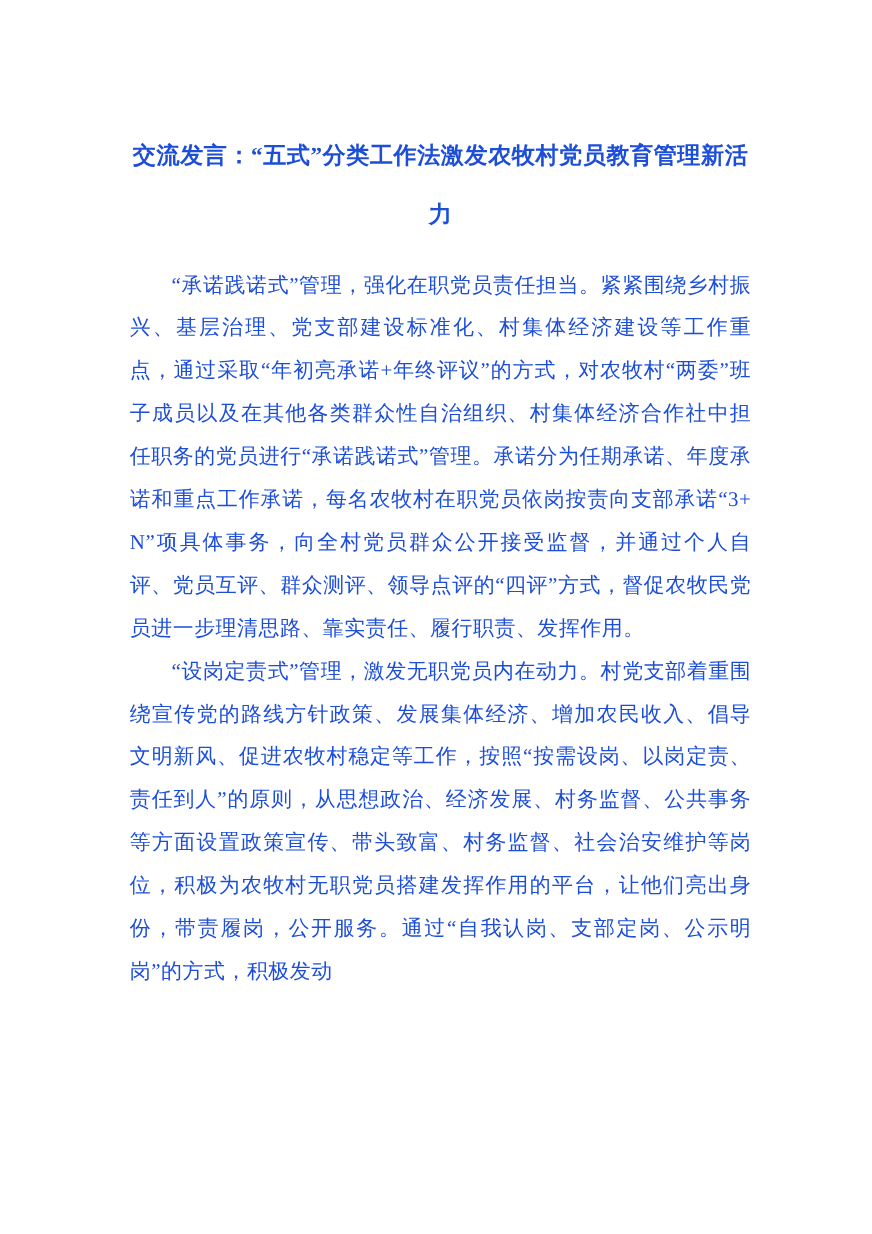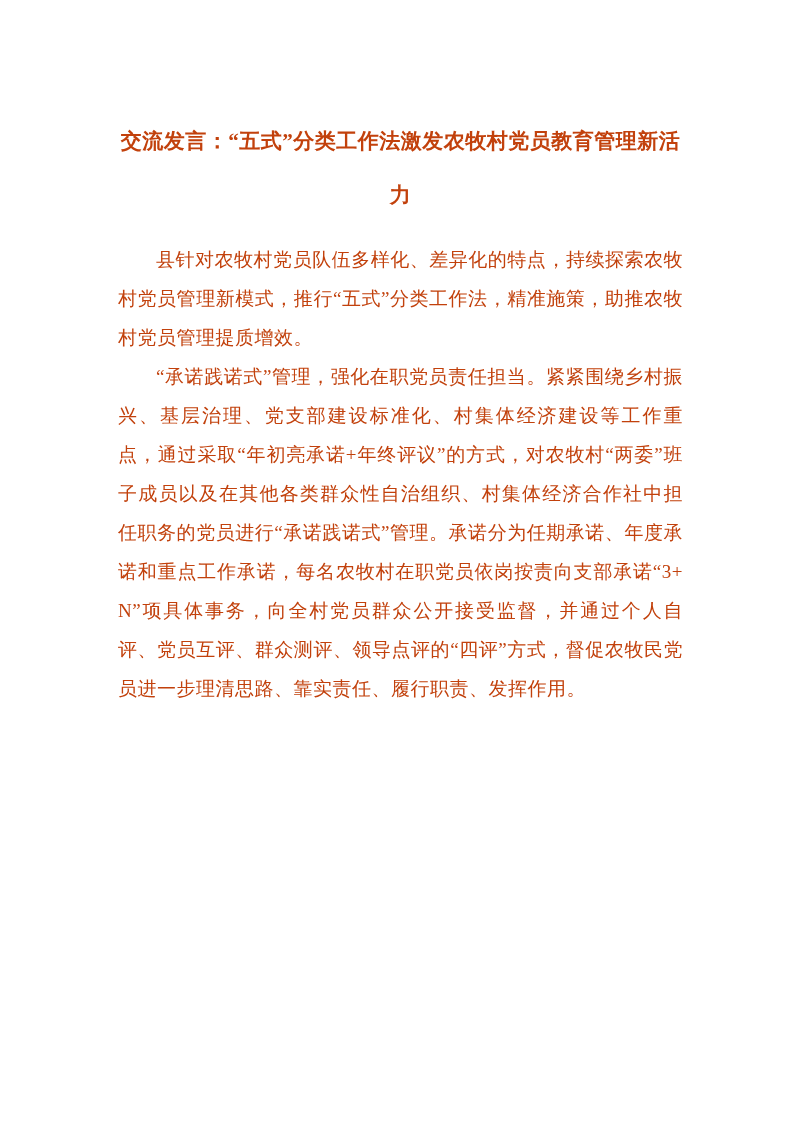--- a/index.html
+++ b/index.html
@@ -10,21 +10,21 @@
   .page {
     position: relative;
     width: 793px;
     height: 1122px;
     margin: 0 auto;
     background: #ffffff;
     box-sizing: border-box;
     padding: 114px 110px 0 118px;
     overflow: hidden;
     font-family: "Liberation Serif", "DejaVu Serif", serif;
-    color: #c2410c;
+    color: #1d4ed8;
   }
   .doc-title {
     margin: 0;
     font-size: 21px;
     font-weight: bold;
     line-height: 54px;
     text-align: center;
     letter-spacing: 0.5px;
     word-break: break-all;
   }
@@ -40,16 +40,16 @@
     letter-spacing: 0.5px;
     word-break: break-all;
   }
 </style>
 </head>
 <body>
 
 <div class="page">
   <h1 class="doc-title">交流发言：“五式”分类工作法激发农牧村党员教育管理新活力</h1>
   <div class="doc-body">
-    <p>县针对农牧村党员队伍多样化、差异化的特点，持续探索农牧村党员管理新模式，推行“五式”分类工作法，精准施策，助推农牧村党员管理提质增效。</p>
     <p>“承诺践诺式”管理，强化在职党员责任担当。紧紧围绕乡村振兴、基层治理、党支部建设标准化、村集体经济建设等工作重点，通过采取“年初亮承诺+年终评议”的方式，对农牧村“两委”班子成员以及在其他各类群众性自治组织、村集体经济合作社中担任职务的党员进行“承诺践诺式”管理。承诺分为任期承诺、年度承诺和重点工作承诺，每名农牧村在职党员依岗按责向支部承诺“3+N”项具体事务，向全村党员群众公开接受监督，并通过个人自评、党员互评、群众测评、领导点评的“四评”方式，督促农牧民党员进一步理清思路、靠实责任、履行职责、发挥作用。</p>
+    <p>“设岗定责式”管理，激发无职党员内在动力。村党支部着重围绕宣传党的路线方针政策、发展集体经济、增加农民收入、倡导文明新风、促进农牧村稳定等工作，按照“按需设岗、以岗定责、责任到人”的原则，从思想政治、经济发展、村务监督、公共事务等方面设置政策宣传、带头致富、村务监督、社会治安维护等岗位，积极为农牧村无职党员搭建发挥作用的平台，让他们亮出身份，带责履岗，公开服务。通过“自我认岗、支部定岗、公示明岗”的方式，积极发动</p>
   </div>
 </div>
 
 </body></html>

